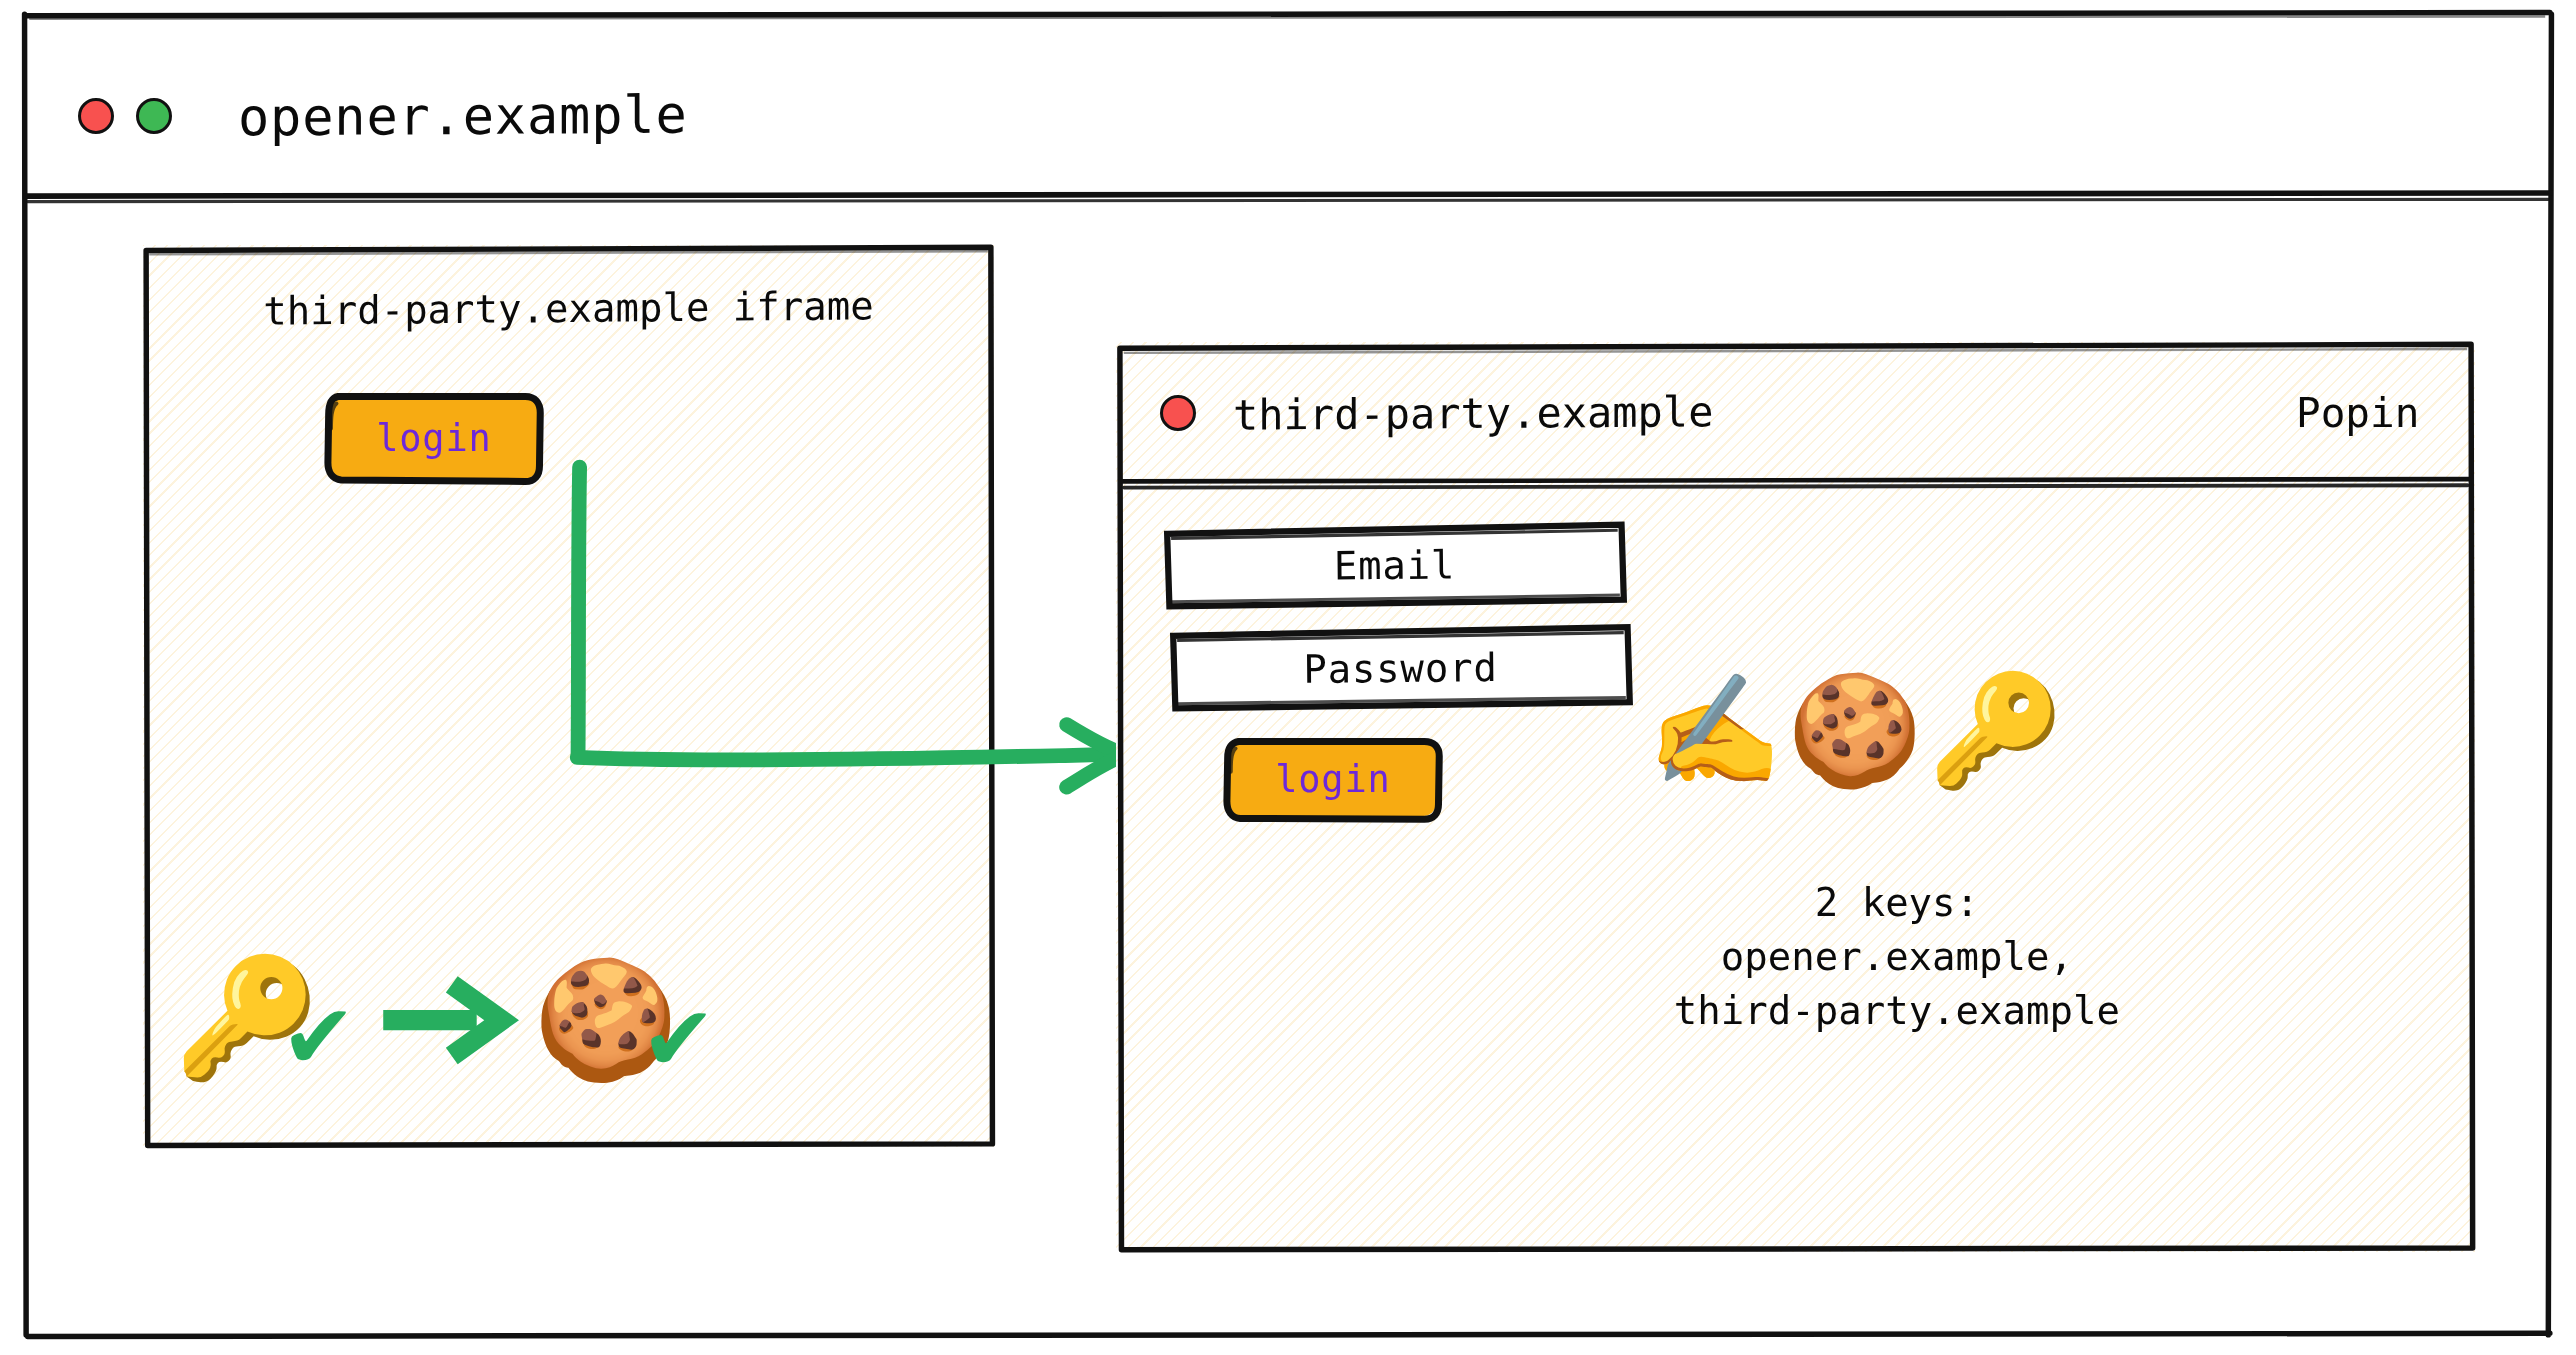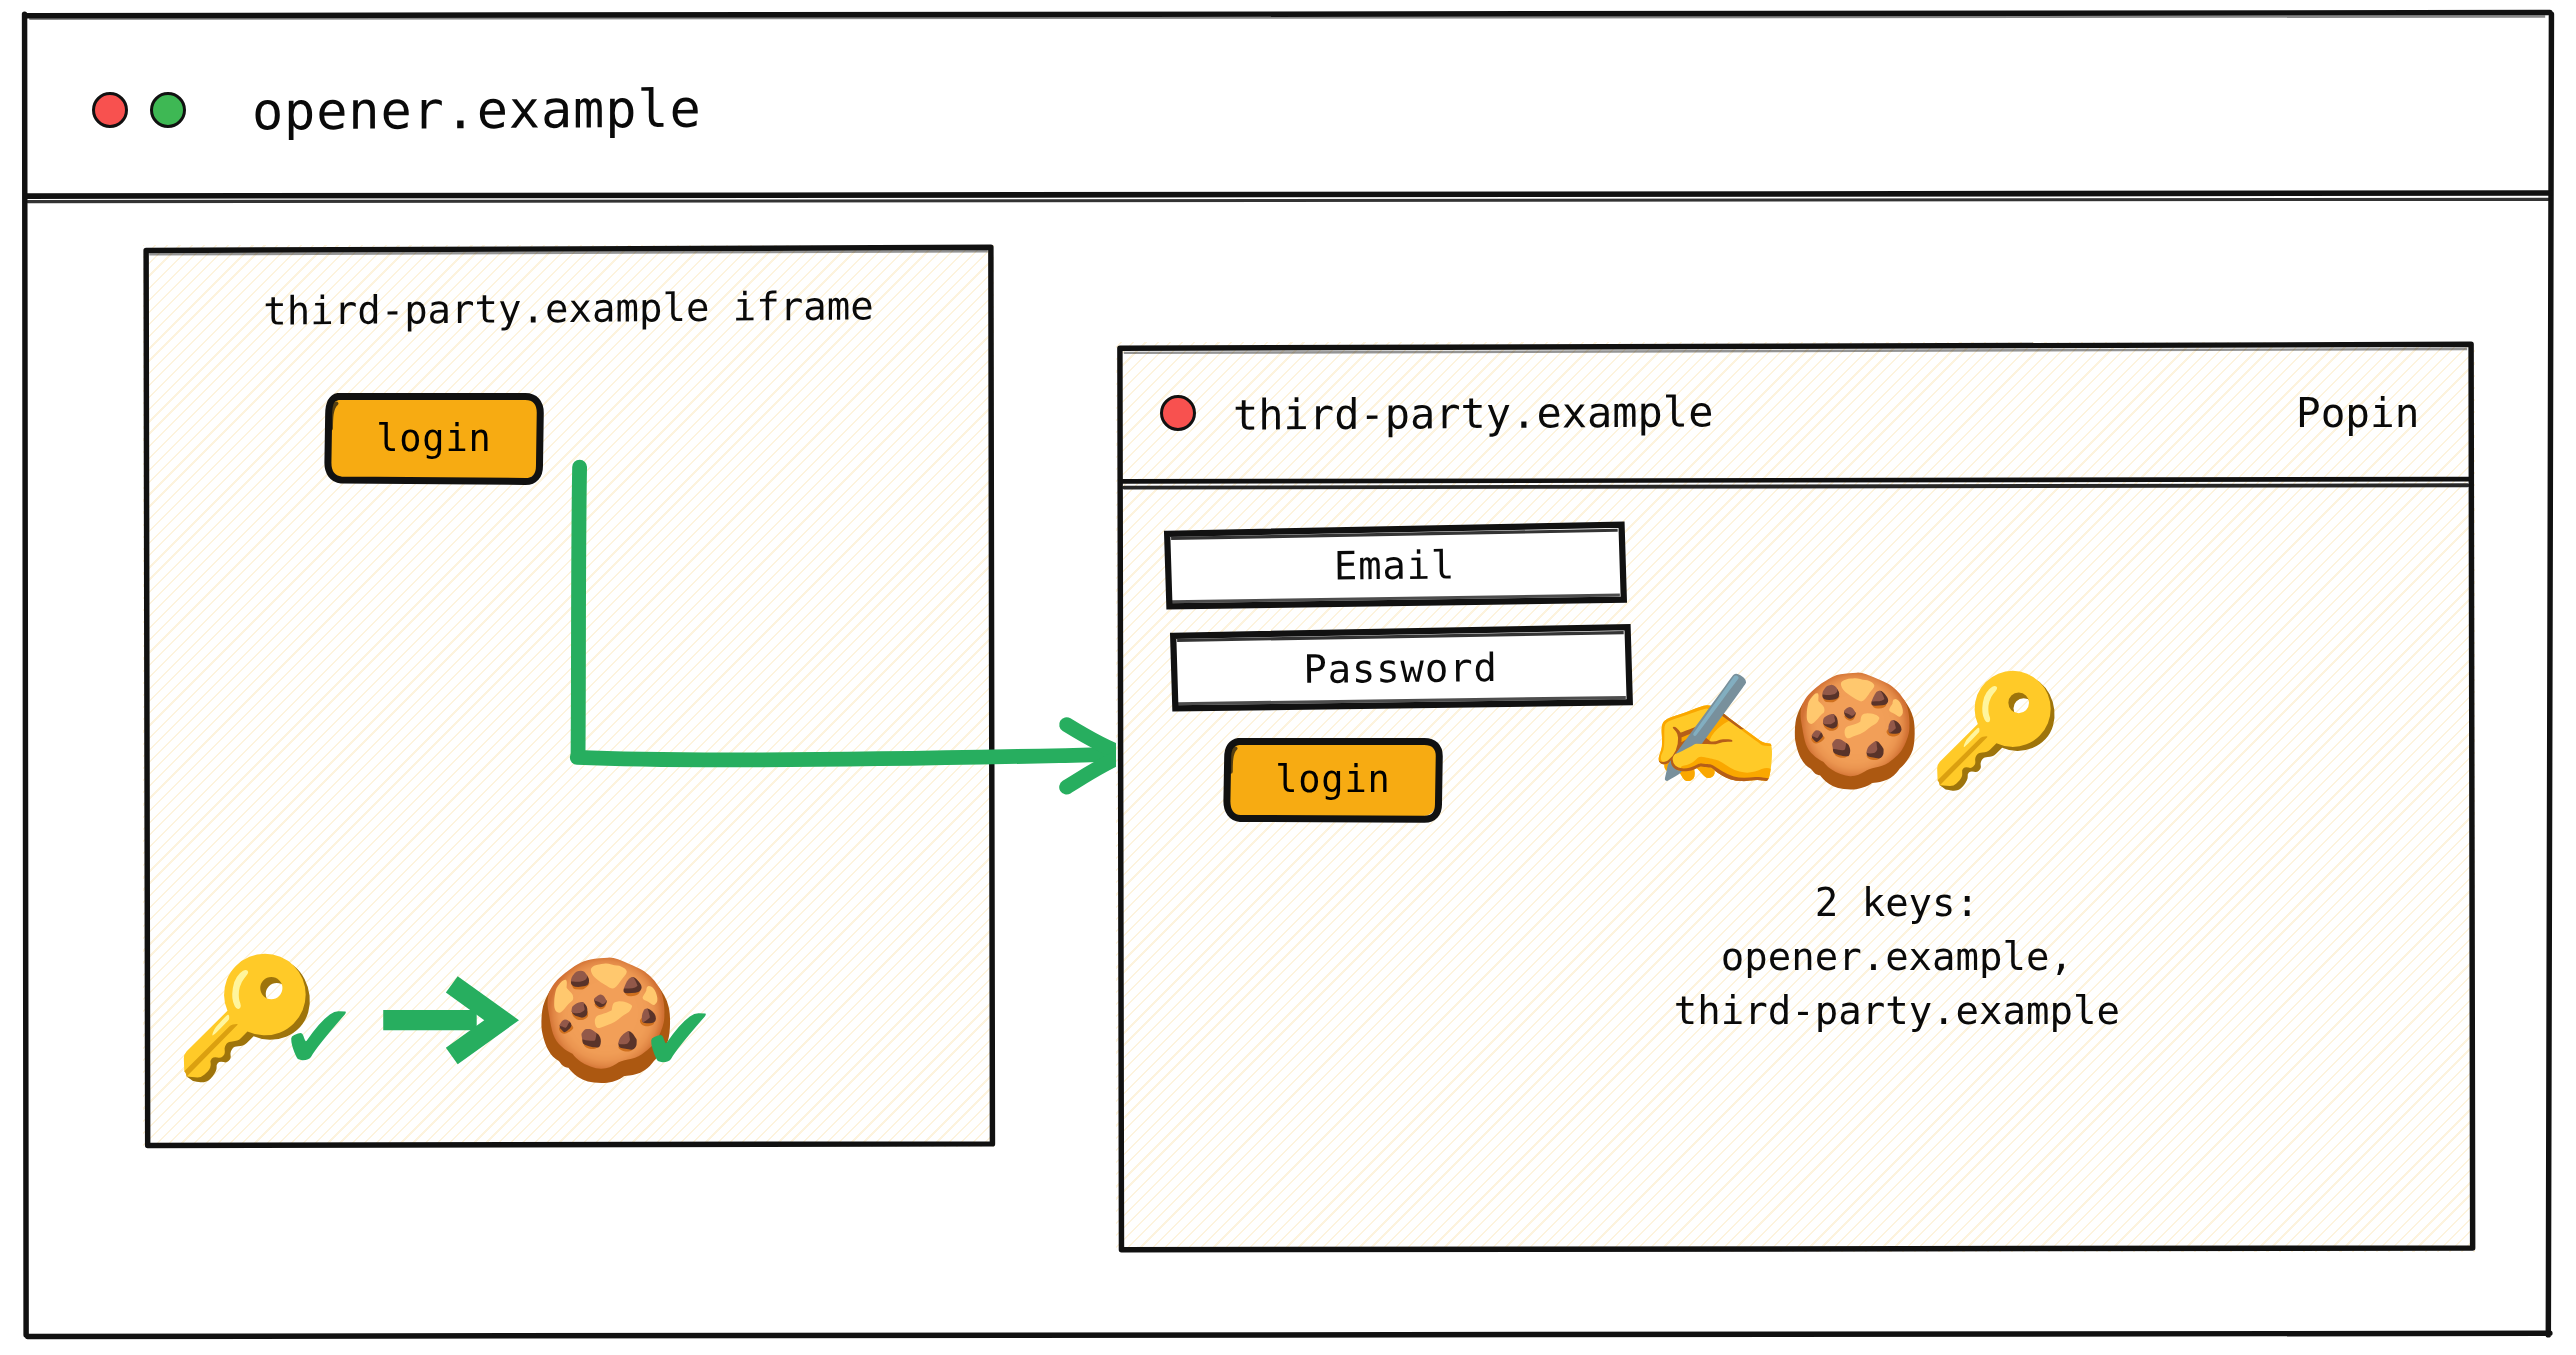--- a/index.html
+++ b/index.html
@@ -40,26 +40,26 @@
   }
   .sketch-border {
     position: absolute;
     left: 0; top: 0; right: 0; bottom: 0;
     pointer-events: none;
   }
   .sketch-border svg { width: 100%; height: 100%; display: block; overflow: visible; }
 
   #titlebar {
     position: absolute;
-    left: 0; top: 8px;
+    left: 0; top: 14px;
     width: 100%;
     height: 181px;
     display: flex;
     align-items: center;
-    padding-left: 69px;
+    padding-left: 55px;
     box-sizing: border-box;
   }
   .dot {
     width: 36px;
     height: 36px;
     border-radius: 50%;
     border: 3.9px solid #111111;
     box-sizing: border-box;
     margin-right: 22px;
     flex: 0 0 auto;
@@ -106,21 +106,21 @@
     transform: skewY(-0.5deg);
   }
 
   
   .hand-button {
     position: absolute;
     display: flex;
     align-items: center;
     justify-content: center;
     background: #f7ab12;
-    color: #000000;
+    color: #6d28d9;
     font-size: 37px;
     border-radius: 12.5px;
     box-sizing: border-box;
   }
   .hand-button .btn-frame {
     position: absolute;
     left: -6.2px; top: -6.2px; right: -6.2px; bottom: -6.2px;
     pointer-events: none;
   }
   .hand-button .btn-frame svg { width: 100%; height: 100%; display: block; overflow: visible; }

